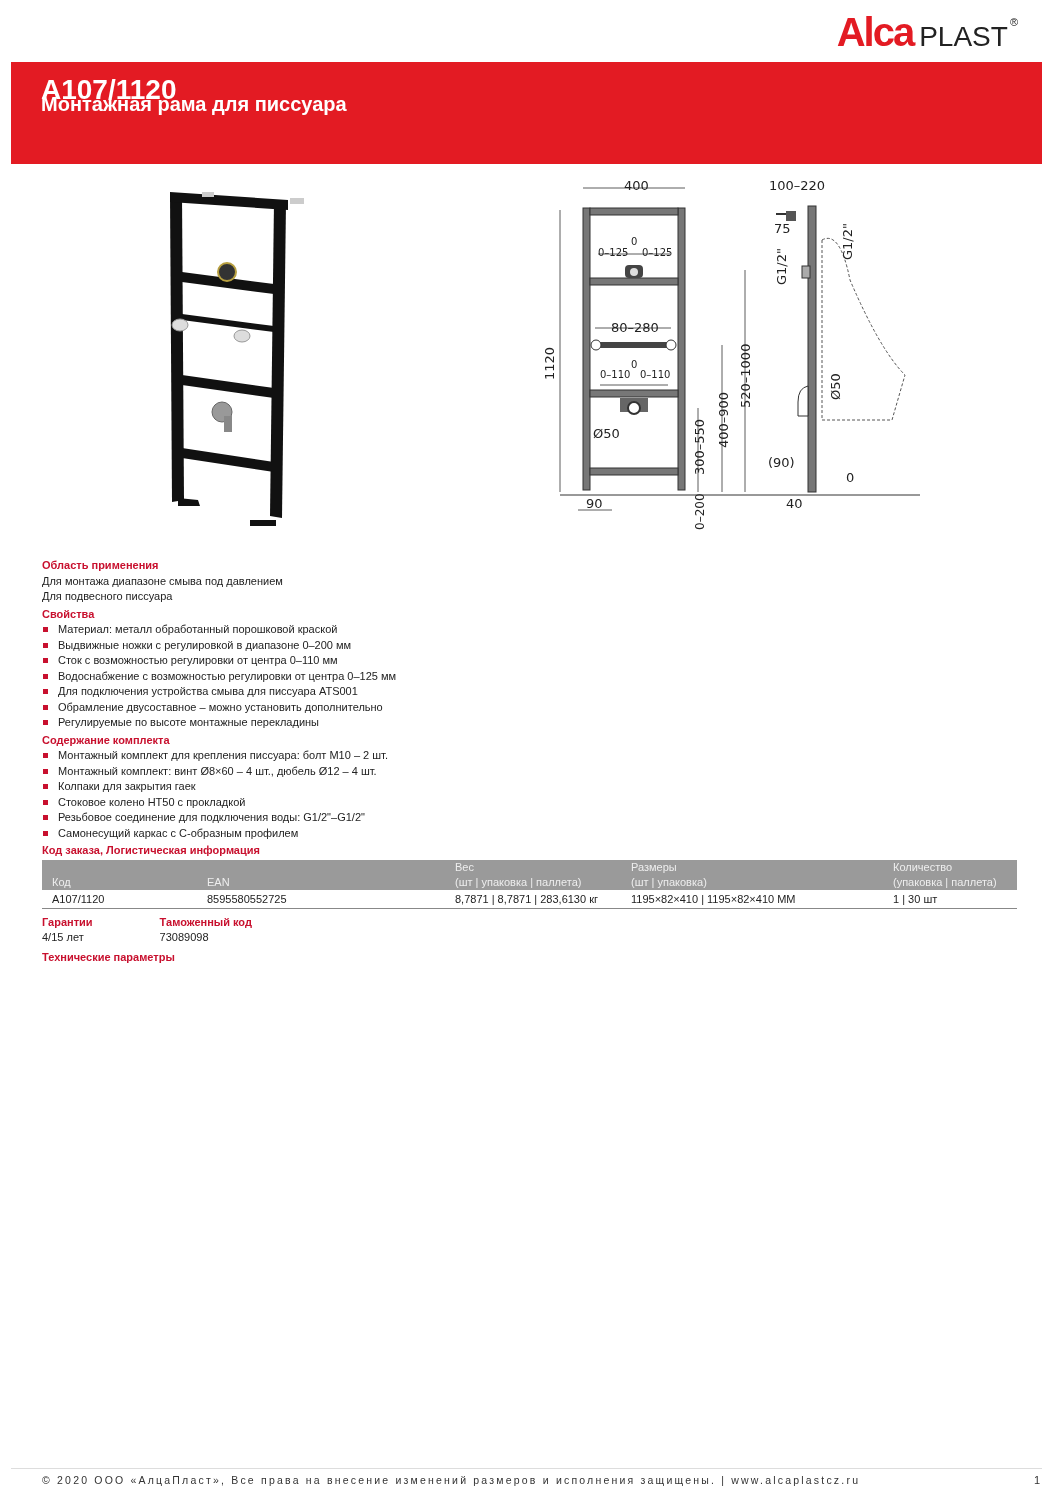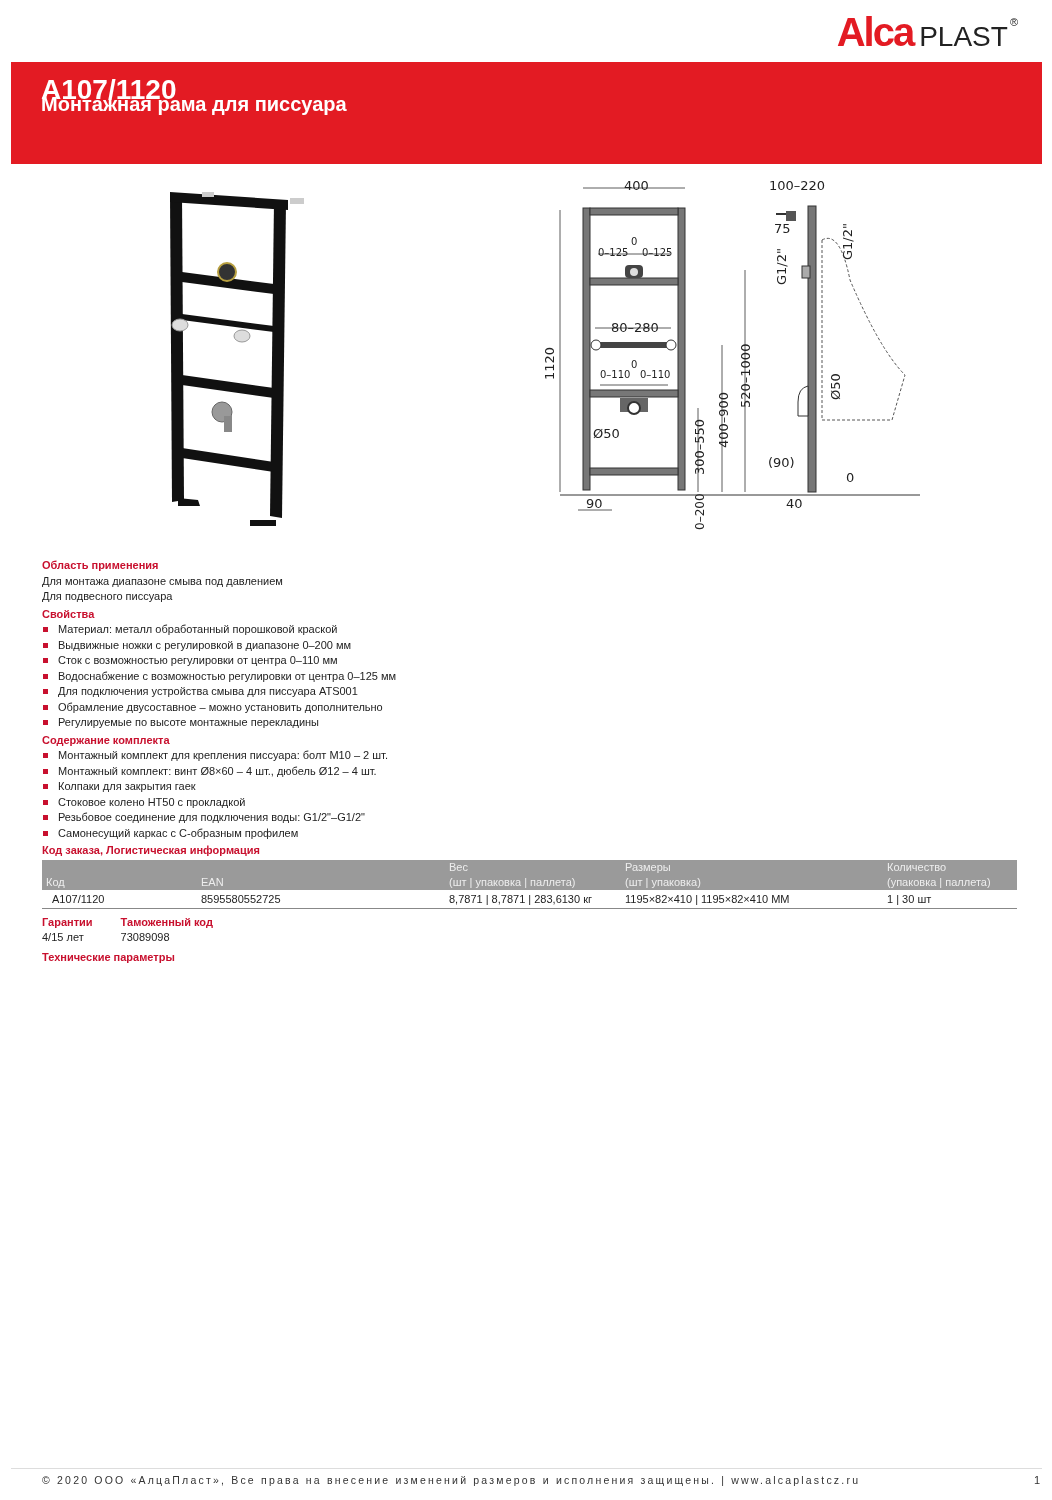--- a/index.html
+++ b/index.html
@@ -14,24 +14,24 @@
   .photo { position:absolute; left:150px; top:180px; width:170px; height:360px; }
   .drawing { position:absolute; left:540px; top:170px; width:380px; height:370px; }
   .content { position:absolute; left:42px; top:556px; width:980px; font-size:11px; line-height:15.5px; }
   .h { color:#c8102e; font-weight:bold; font-size:11px; margin-top:2px; }
   .plain p { margin:0; }
   ul.bul { list-style:none; margin:0; padding:0; }
   ul.bul li { position:relative; padding-left:16px; }
   ul.bul li::before { content:""; position:absolute; left:1px; top:5px; width:5px; height:5px; background:#c8102e; }
   table.log { width:975px; border-collapse:collapse; margin-top:1px; font-size:11px; }
   table.log thead th { background:#9a9a9a; color:#eee; font-weight:normal; text-align:left; padding:0 0 0 0; line-height:15px; vertical-align:bottom; }
-  table.log thead th:first-child { padding-left:4px;margin-left:28px; }
+  table.log thead th:first-child { padding-left:10px;margin-left:28px; }
   table.log tbody td { padding:2px 0; border-bottom:1px solid #888; line-height:14px; }
   table.log tbody td:first-child { padding-left:10px; }
-  .meta { display:flex; gap:28px; margin-top:4px; }
+  .meta { display:flex; gap:67px; margin-top:4px; }
   .footer { position:absolute; left:42px; top:1474px; width:980px; font-size:10.5px; letter-spacing:2.2px; color:#333; }
   .pagenum { position:absolute; right:12px; top:1474px; font-size:11px; color:#333; }
   .footer-line { position:absolute; left:11px; top:1468px; width:1031px; height:1px; background:#ddd; }
 </style>
 </head>
 <body>
 
 <div class="logo">
   <span class="alca">Alca</span>
   <span class="plast">PLAST</span>

